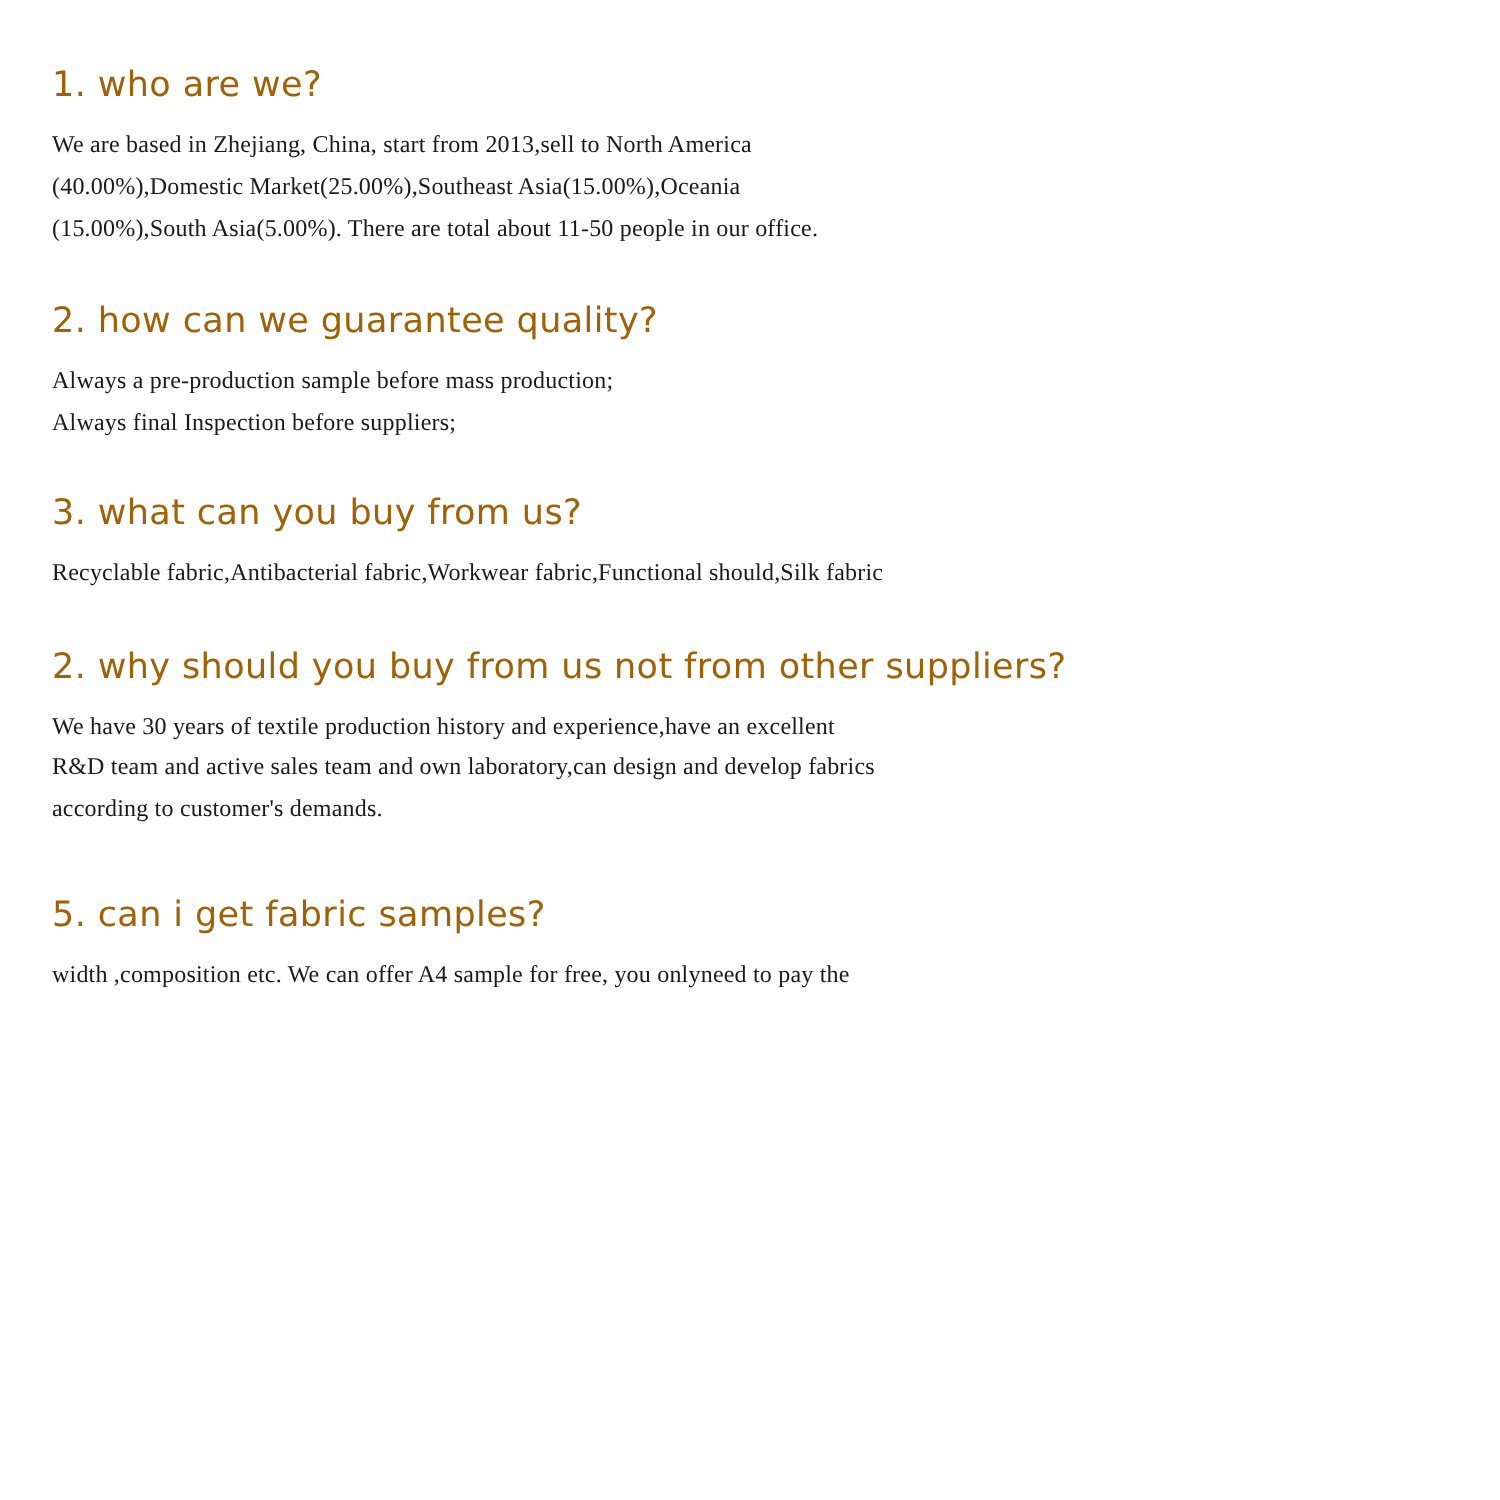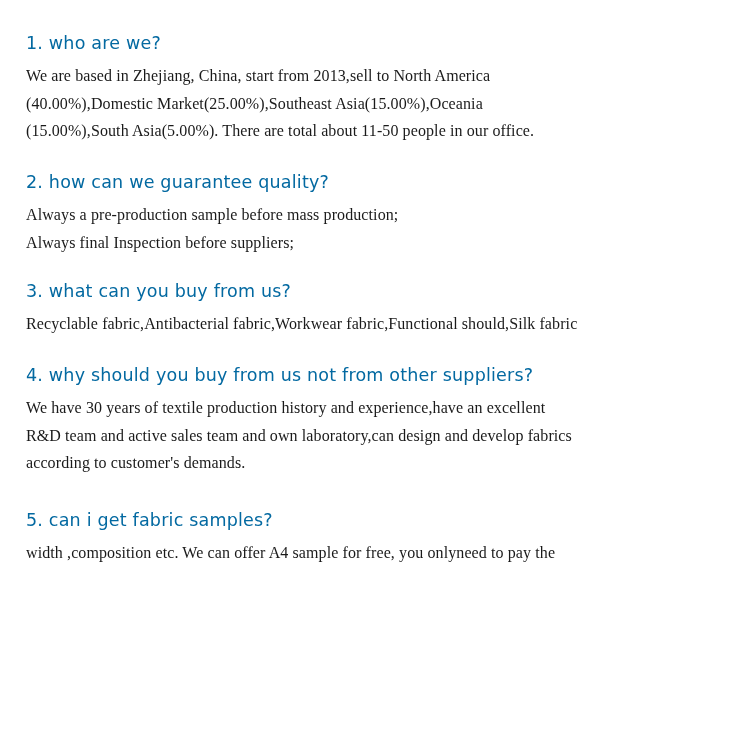--- a/index.html
+++ b/index.html
@@ -21,29 +21,29 @@
   }
   .faq-block {
     margin-bottom: 22px;
   }
   .faq-block:last-child {
     margin-bottom: 0;
   }
   .question {
     font-family: "DejaVu Sans", sans-serif;
     font-size: 17.5px;
-    color: #0369a1;
+    color: #a16207;
     letter-spacing: 0.2px;
     line-height: 1.5;
     margin: 0 0 6px 0;
     font-weight: normal;
   }
   .answer {
     font-family: "Liberation Serif", serif;
-    font-size: 16px;
+    font-size: 12px;
     color: #1a1a1a;
     line-height: 1.72;
     margin: 0;
     letter-spacing: 0.1px;
   }
   .answer-line {
     display: block;
   }
   
   .block-1 .answer { margin-top: 2px; }
@@ -75,21 +75,21 @@
   </section>
 
   <section class="faq-block block-3">
     <h3 class="question">3. what can you buy from us?</h3>
     <p class="answer">
       <span class="answer-line">Recyclable fabric,Antibacterial fabric,Workwear fabric,Functional should,Silk fabric</span>
     </p>
   </section>
 
   <section class="faq-block block-4">
-    <h3 class="question">4. why should you buy from us not from other suppliers?</h3>
+    <h3 class="question">2. why should you buy from us not from other suppliers?</h3>
     <p class="answer">
       <span class="answer-line">We have 30 years of textile production history and experience,have an excellent</span>
       <span class="answer-line">R&amp;D team and active sales team and own laboratory,can design and develop fabrics</span>
       <span class="answer-line">according to customer's demands.</span>
     </p>
   </section>
 
   <section class="faq-block block-5">
     <h3 class="question">5. can i get fabric samples?</h3>
     <p class="answer">

